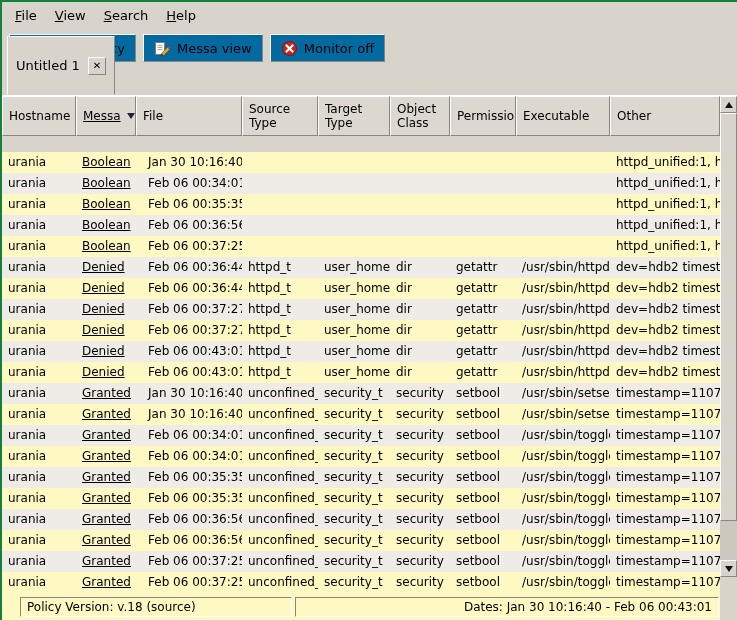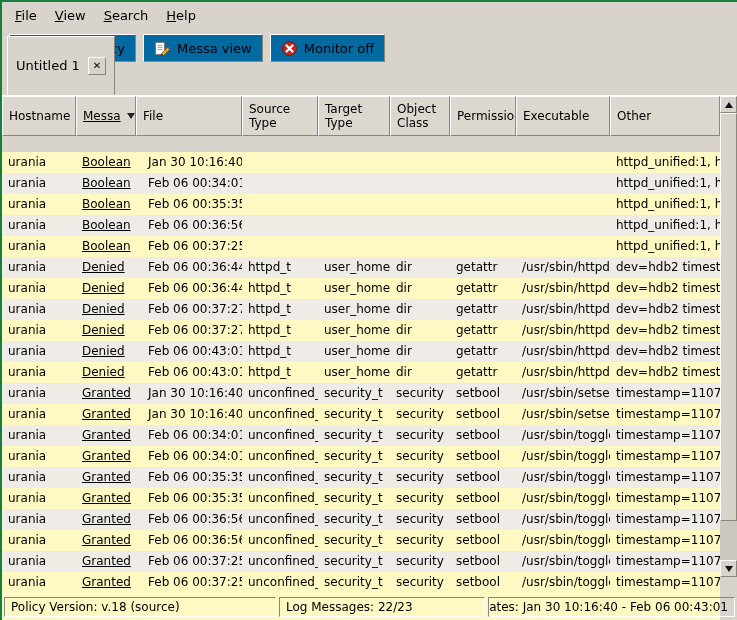--- a/index.html
+++ b/index.html
@@ -50,21 +50,21 @@
   .vthumb{position:absolute;top:0;left:0;width:17px;height:408px;box-sizing:border-box;
     background:#d8d4cc;border:1px solid;border-color:#ffffff #8a867e #8a867e #ffffff;}
   .htrack{flex:1 1 auto;position:relative;}
   .hthumb{position:absolute;top:0;left:0;height:17px;width:620px;box-sizing:border-box;
     background:#d8d4cc;border:1px solid;border-color:#ffffff #8a867e #8a867e #ffffff;}
   .arr-up{width:0;height:0;border-left:4px solid transparent;border-right:4px solid transparent;border-bottom:6px solid #111;}
   .arr-down{width:0;height:0;border-left:4px solid transparent;border-right:4px solid transparent;border-top:6px solid #111;}
   .arr-left{width:0;height:0;border-top:4px solid transparent;border-bottom:4px solid transparent;border-right:6px solid #111;}
   .arr-right{width:0;height:0;border-top:4px solid transparent;border-bottom:4px solid transparent;border-left:6px solid #111;}
   
-  .statusbar{height:26px;display:flex;gap:3px;align-items:flex-start;padding:3px 2px;
+  .statusbar{height:26px;display:flex;gap:3px;align-items:flex-start;padding:3px 18px;
     box-sizing:border-box;flex:0 0 auto;}
   .status-panel{height:20px;box-sizing:border-box;border:1px solid;
     border-color:#8a867e #ffffff #ffffff #8a867e;display:flex;align-items:center;
     padding:0 6px;white-space:nowrap;overflow:hidden;font-size:12px;}
   .sp-left{width:272px;}
   .sp-mid{width:206px;}
   .sp-right{flex:1;justify-content:flex-end;}
 </style>
 </head>
 <body>
@@ -407,21 +407,18 @@
       <button class="sbtn">
           <span class="arr-down"></span>
         </button>
     </div>
   </div>
 
   <div class="statusbar">
     <div class="status-panel sp-left">
         <span>Policy Version: v.18 (source)</span>
       </div>
-    <div class="status-panel sp-mid">
-        <span>Log Messages: 22/23</span>
-      </div>
     <div class="status-panel sp-right">
         <span>Dates: Jan 30 10:16:40 - Feb 06 00:43:01</span>
       </div>
   </div>
 
 </div>
 
 </body></html>

